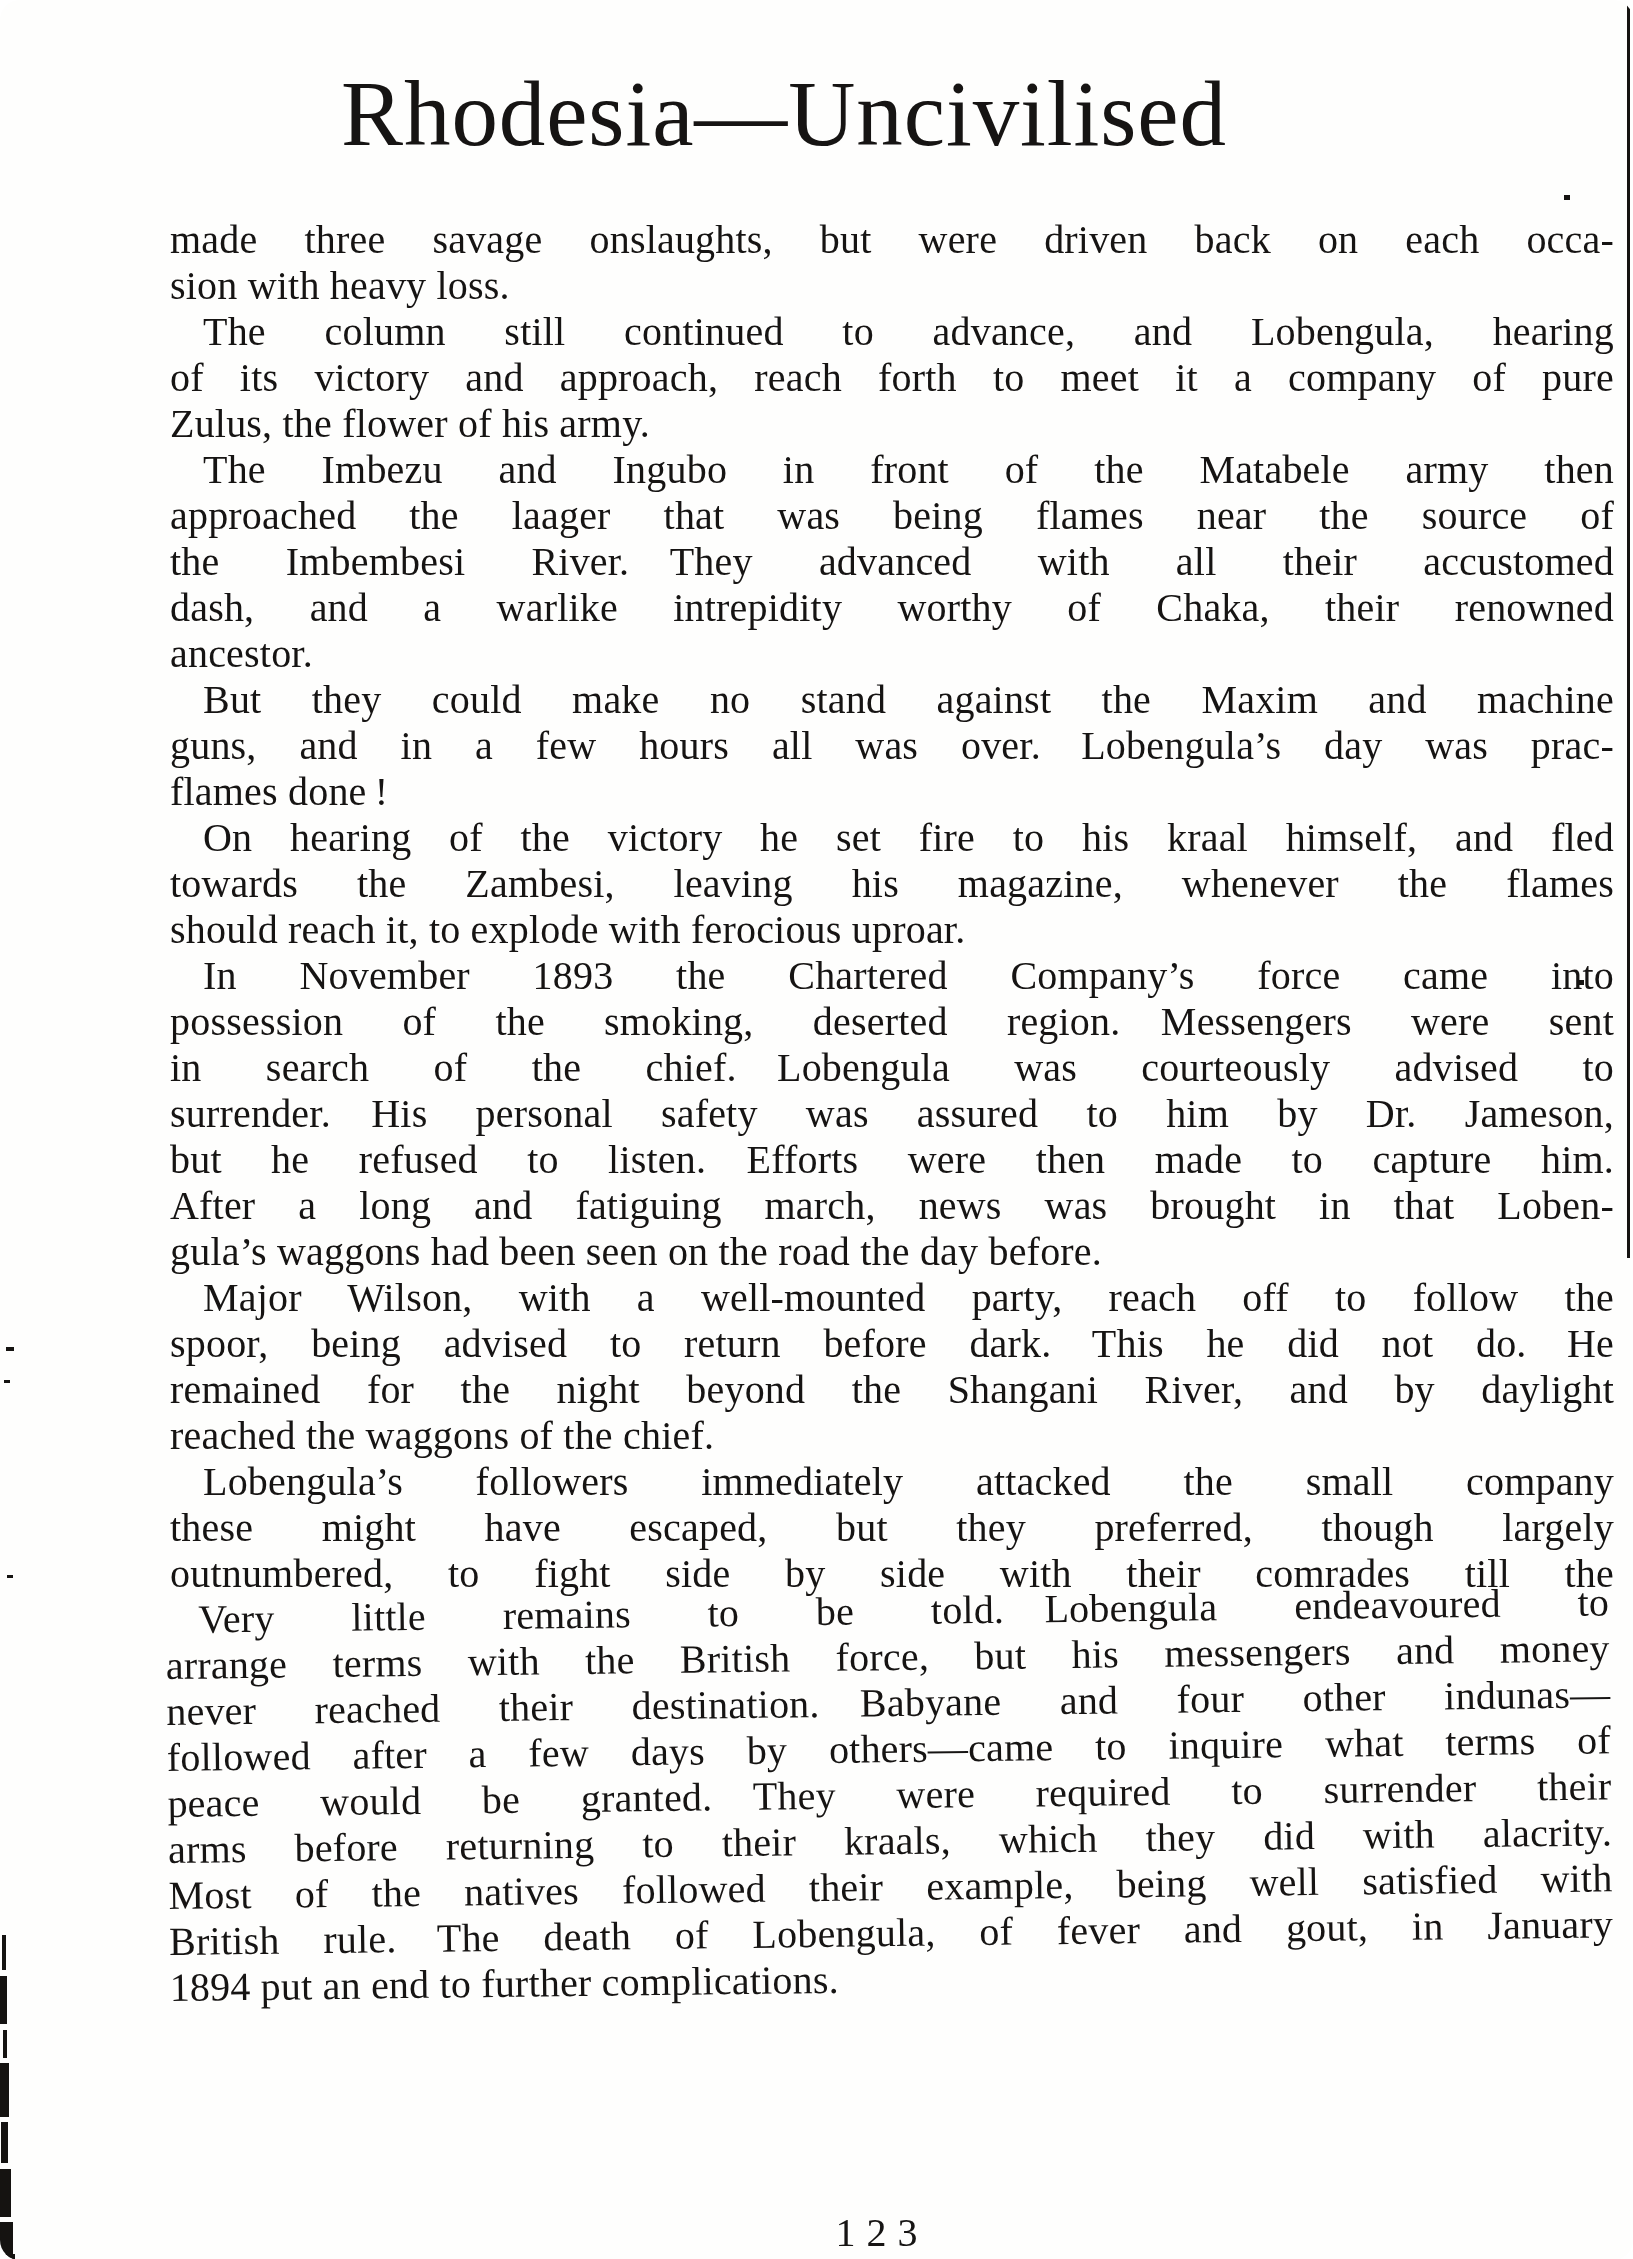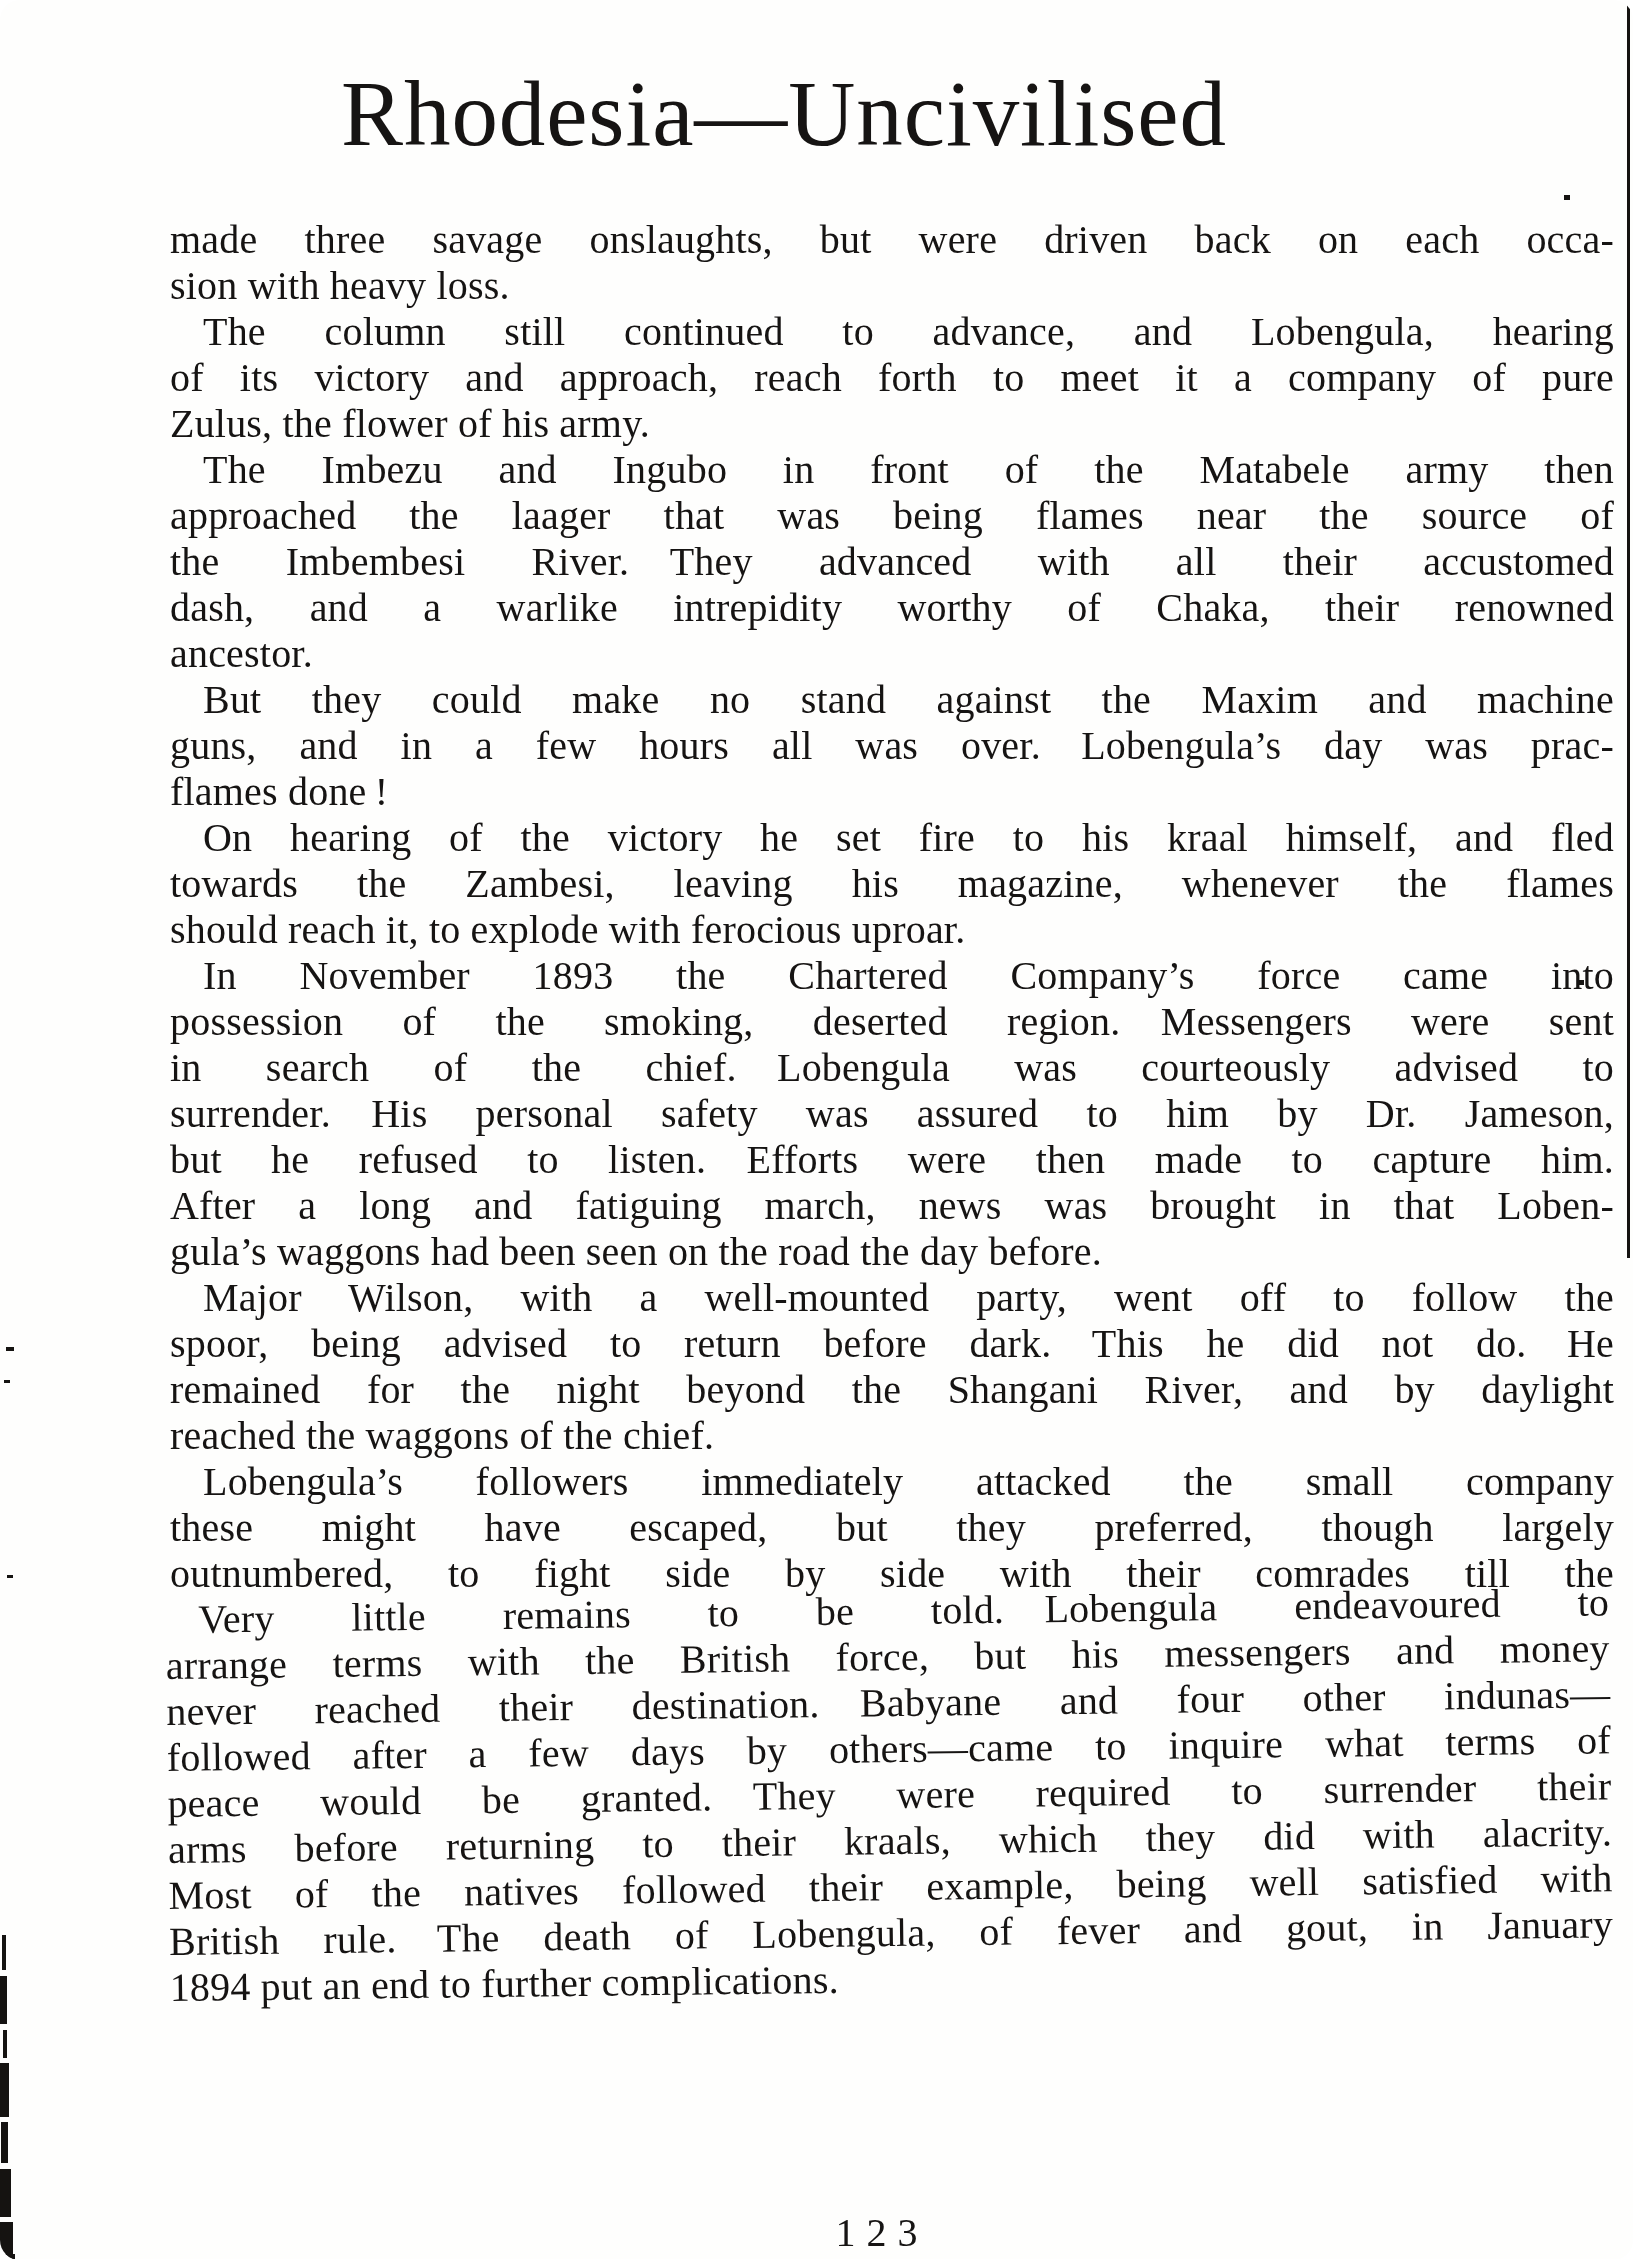--- a/index.html
+++ b/index.html
@@ -86,21 +86,21 @@
       <div class="para">
         <div class="line indent">In November 1893 the Chartered Company’s force came into</div>
         <div class="line">possession of the smoking, deserted region.  Messengers were sent</div>
         <div class="line">in search of the chief.  Lobengula was courteously advised to</div>
         <div class="line">surrender.  His personal safety was assured to him by Dr. Jameson,</div>
         <div class="line">but he refused to listen.  Efforts were then made to capture him.</div>
         <div class="line">After a long and fatiguing march, news was brought in that Loben-</div>
         <div class="line last">gula’s waggons had been seen on the road the day before.</div>
       </div>
       <div class="para">
-        <div class="line indent">Major Wilson, with a well-mounted party, went off to follow the</div>
+        <div class="line indent">Major Wilson, with a well-mounted party, reach off to follow the</div>
         <div class="line">spoor, being advised to return before dark.  This he did not do.  He</div>
         <div class="line">remained for the night beyond the Shangani River, and by daylight</div>
         <div class="line last">reached the waggons of the chief.</div>
       </div>
       <div class="para">
         <div class="line indent">Lobengula’s followers immediately attacked the small company</div>
         <div class="line">these might have escaped, but they preferred, though largely</div>
         <div class="line">outnumbered, to fight side by side with their comrades till the</div>
       </div>
       <div class="para skew">

